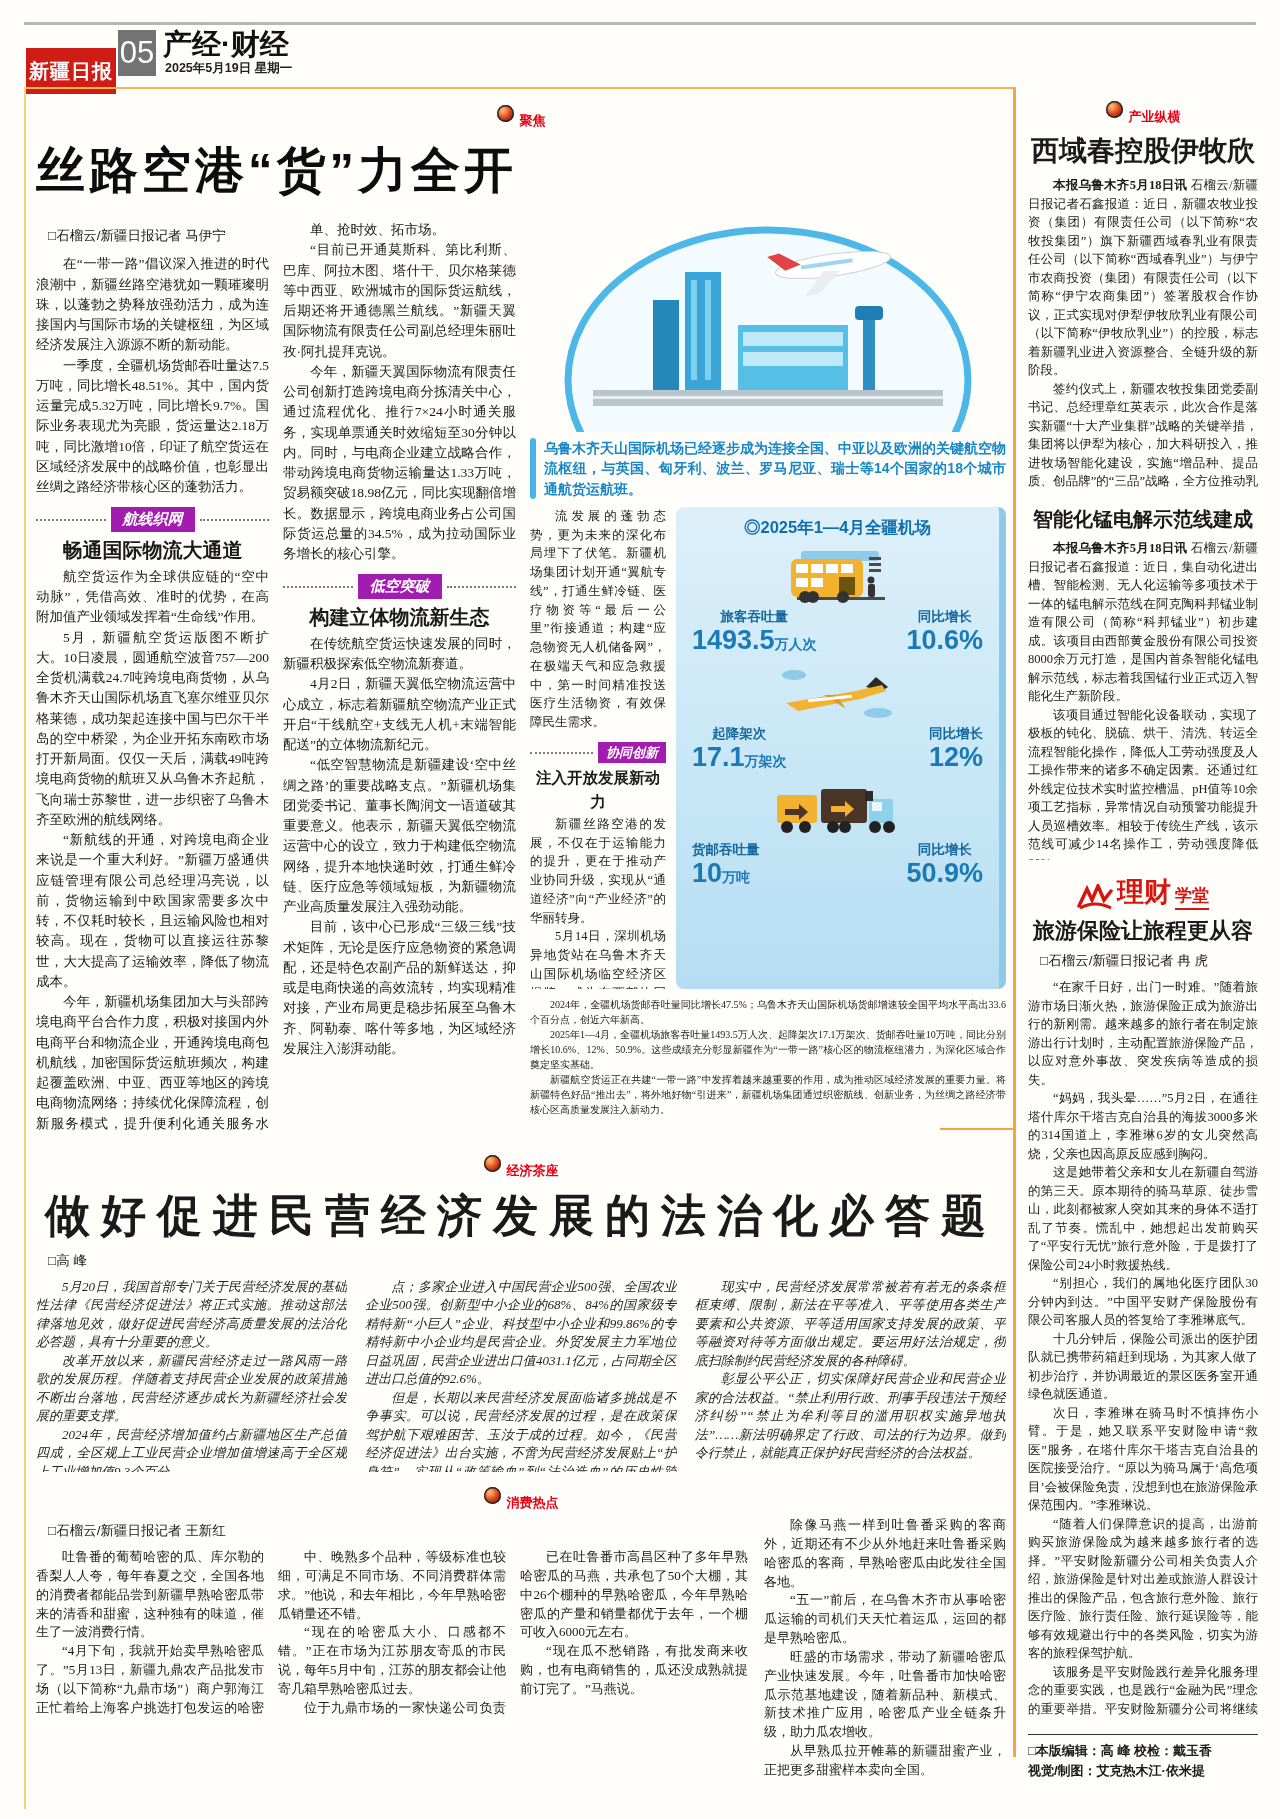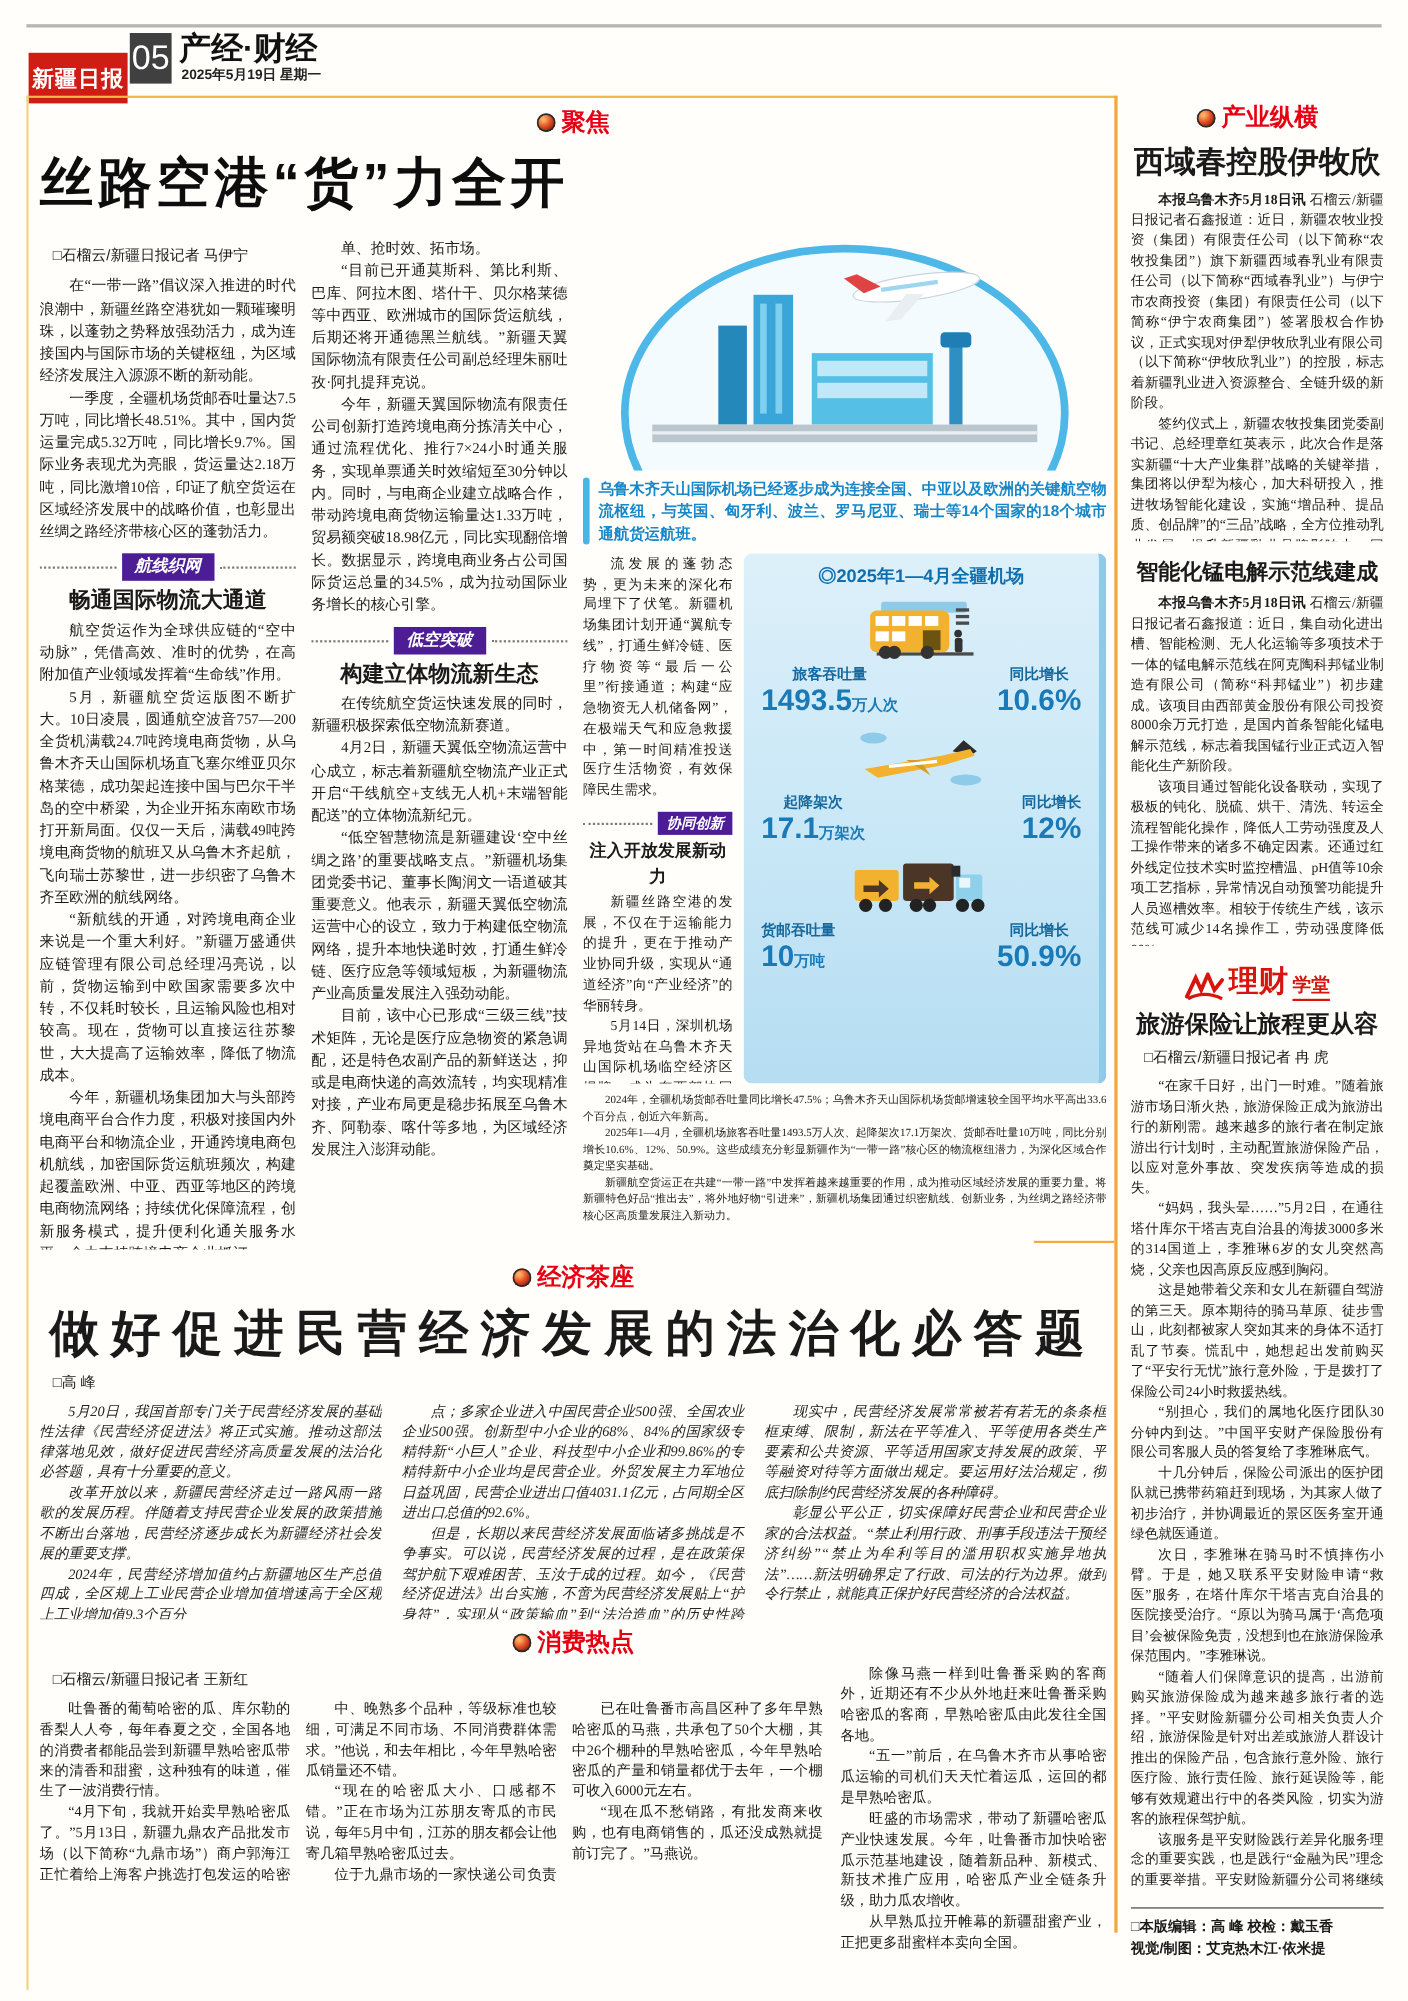--- a/index.html
+++ b/index.html
@@ -8,46 +8,46 @@
     position:relative; width:1280px; height:1819px; margin:0 auto;
     background:#fffefb; overflow:hidden;
     font-family:"Liberation Serif", serif; color:#1a1a1a;
   }
 
   
   .toprule { position:absolute; left:24px; top:22px; width:1232px; height:3px; background:#b5b5b5; }
   .masthead { position:absolute; left:26px; top:48px; width:90px; height:46px; background:#cf1d15;
     color:#fff; display:flex; align-items:center; justify-content:center;
     font-family:"DejaVu Serif", serif; font-weight:bold; font-size:20px; letter-spacing:1px; }
-  .pagenum { position:absolute; left:118px; top:30px; width:38px; height:46px; background:#404040;
+  .pagenum { position:absolute; left:118px; top:30px; width:38px; height:46px; background:#737373;
     color:#fff; display:flex; align-items:center; justify-content:center;
     font-family:"Liberation Sans", sans-serif; font-size:31px; }
   .sectitle { position:absolute; left:163px; top:25px; font-family:"Liberation Sans", sans-serif;
     font-weight:bold; font-size:29px; color:#111; }
   .secdate { position:absolute; left:165px; top:60px; font-family:"Liberation Sans", sans-serif;
     font-weight:bold; font-size:12.5px; color:#222; }
 
   
   .frame-top { position:absolute; left:24px; top:87px; width:991px; height:2px; background:#f2b649; }
   .frame-left { position:absolute; left:24px; top:87px; width:2px; height:1722px; background:#f6d27c; }
   .frame-right { position:absolute; left:1013px; top:87px; width:3px; height:1670px; background:#f2a83c; }
   .frame-endtick { position:absolute; left:940px; top:1128px; width:73px; height:2px; background:#f2a83c; }
 
   
   .tagrow { display:flex; align-items:center; justify-content:center; gap:6px; }
   .sphere { width:17px; height:17px; border-radius:50%;
     background:radial-gradient(circle at 35% 32%, #ffb066 8%, #e0481f 45%, #4a0d05 92%);
     box-shadow:0 0 0 1.5px #2a2a2a inset; }
-  .tagtext { color:#e60012; font-weight:bold; font-size:22px; font-family:Liberation Mono, monospace; }
+  .tagtext { color:#e60012; font-weight:bold; font-size:13px; font-family:Liberation Mono, monospace;margin-top:16px; }
   .byline { font-family:"Liberation Sans",sans-serif; font-weight:normal; font-size:13.5px; margin:6px 12px 8px; }
   .paras p { text-indent:2em; margin:0; text-align:justify; }
   .subhead { margin:10px 0 2px; }
   .subrow { display:flex; align-items:center; gap:5px; }
   .dotline { flex:1; border-top:2px dotted #7a7a7a; height:0; }
-  .badge { background:#4c1d95; color:#fff; font-weight:bold; font-style:italic;
+  .badge { background:#a21caf; color:#fff; font-weight:bold; font-style:italic;
     font-family:"Liberation Sans",sans-serif; font-size:15px; padding:1px 12px; white-space:nowrap;text-align:right; }
   .subtitle { text-align:center; font-family:"Liberation Sans",sans-serif; font-weight:bold;
     font-size:20px; margin-top:3px; }
 
   
   .main-art { position:absolute; left:36px; top:96px; width:970px; height:1040px; overflow:hidden; }
   .main-hl { font-family:"Liberation Sans",sans-serif; font-weight:bold;
     font-size:49px; letter-spacing:4px; margin-top:8px; color:#0d0d0d; }
   .main-body { display:flex; gap:14px; margin-top:16px; height:922px; }
   .ncol { font-size:13.5px; line-height:1.5; overflow:hidden; }

